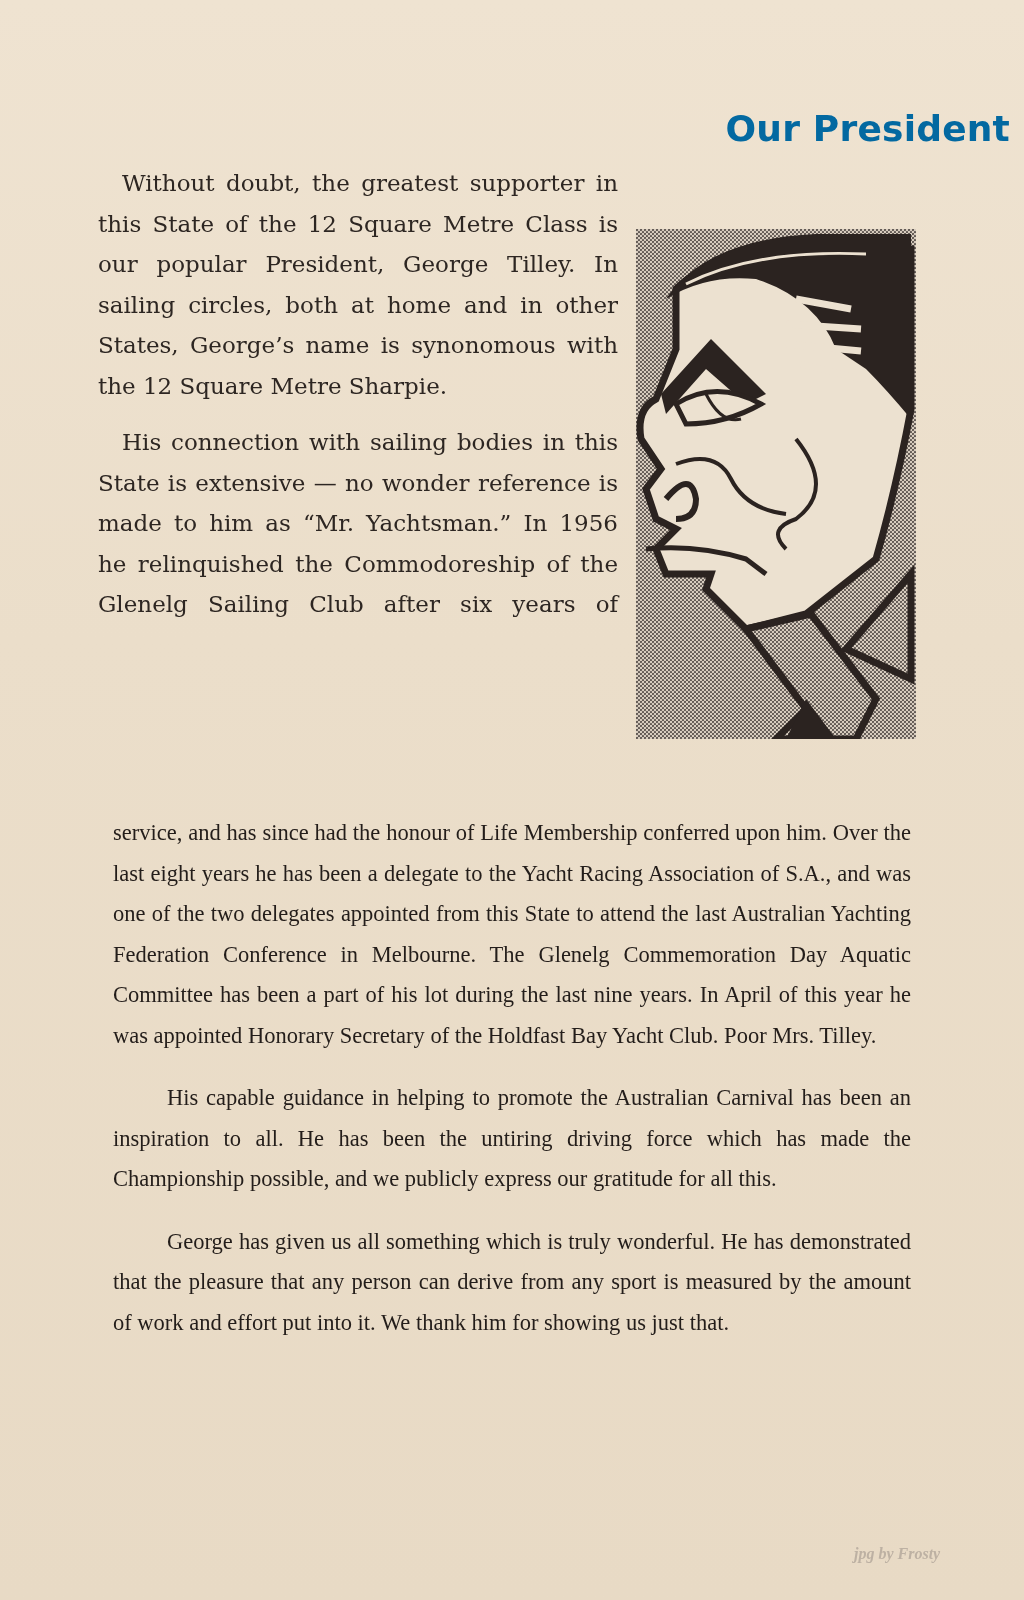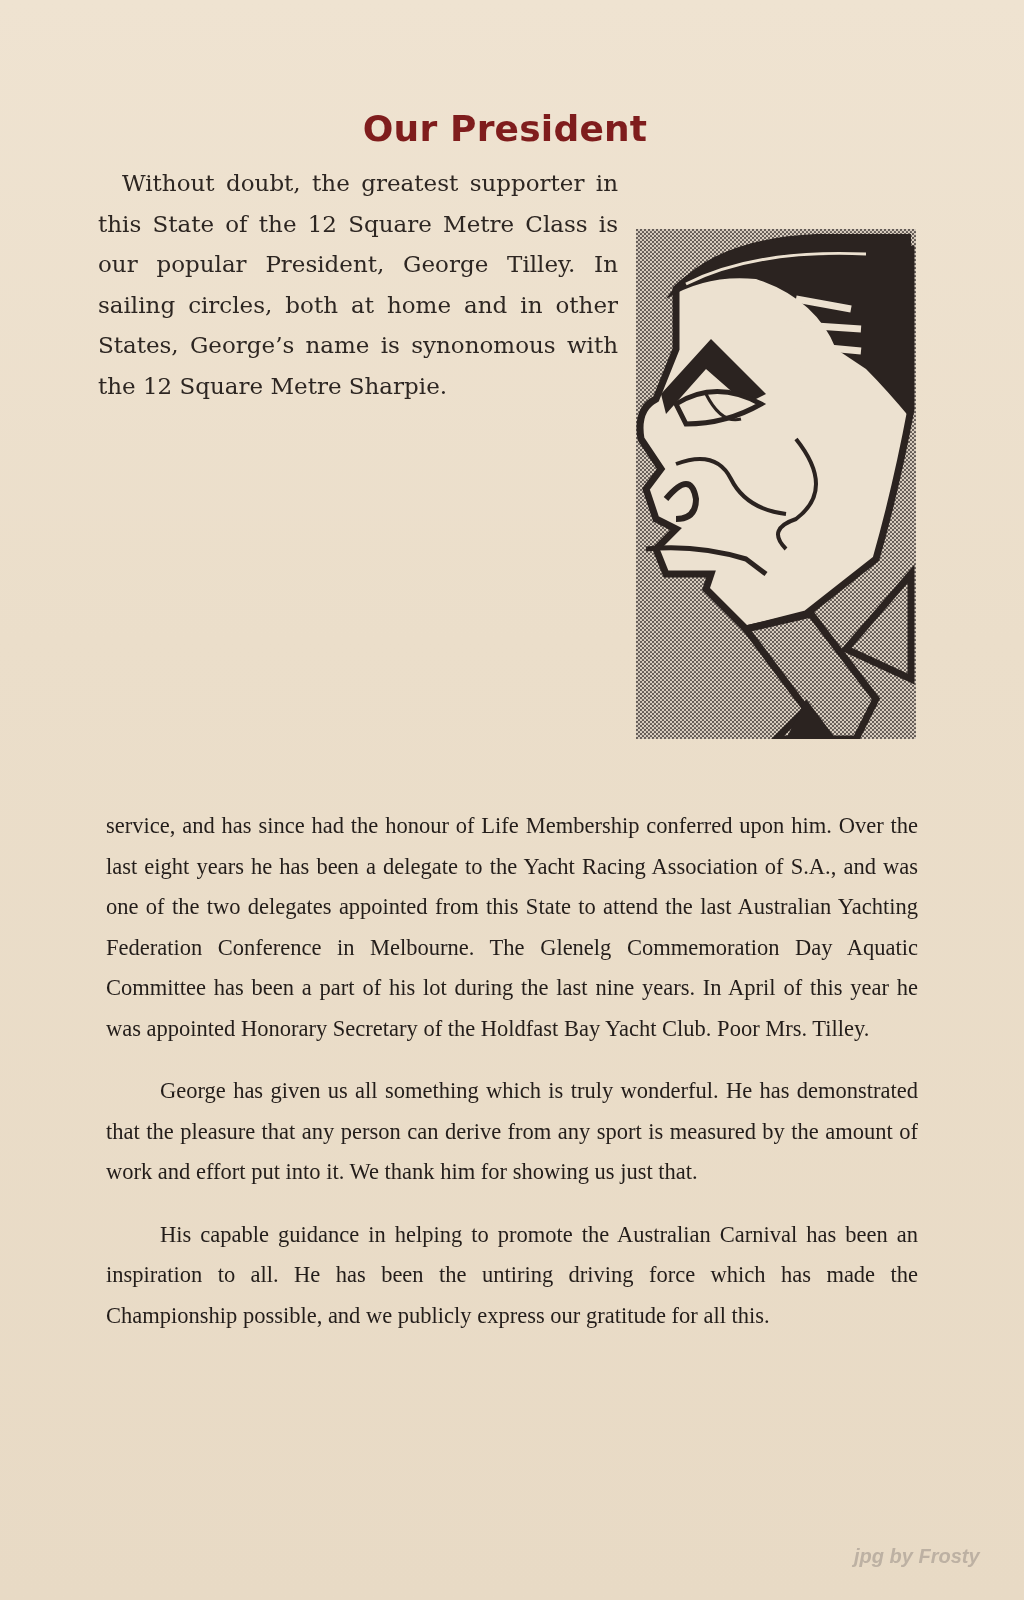--- a/index.html
+++ b/index.html
@@ -6,55 +6,56 @@
   body {
     width: 1024px; height: 1600px; overflow: hidden;
     background: #ecdfcc;
     background-image: linear-gradient(180deg, #efe3d1 0%, #ebdeca 40%, #e8dac5 100%);
     font-family: "DejaVu Serif", "Liberation Serif", serif;
     color: #2a2320;
     position: relative;
   }
   .page { position: absolute; left: 0; top: 0; width: 1024px; height: 1600px; }
   .title {
-    position: absolute; left: 0; width: 1010px; top: 84px; text-align: center;
+    position: absolute; left: 0; width: 1010px; top: 84px; text-align: right;
     font-family: "DejaVu Sans", "Liberation Sans", sans-serif;
-    font-weight: bold; font-size: 36px; color: #7f1d1d; letter-spacing: 0.2px;
+    font-weight: bold; font-size: 36px; color: #0369a1; letter-spacing: 0.2px;
   }
   .col-text {
     position: absolute; left: 98px; width: 520px;
     font-size: 23px; line-height: 40.5px; text-align: justify; color: #2d2622;
   }
   .col-text p { margin: 0; text-indent: 24px; }
   .col-text p + p { margin-top: 16px; }
   .full-text {
     position: absolute; left: 101px; width: 822px;
     font-family: "Liberation Serif", "DejaVu Serif", serif;
     font-size: 22.5px; line-height: 40.5px; text-align: justify; color: #231d1a;
   }
-  .full-text p { margin: 5px; }
+  .full-text p { margin: 12px; }
   .indent { text-indent: 54px; }
   .caricature {
     position: absolute; left: 636px; top: 229px; width: 280px; height: 510px;
   }
   .watermark {
     position: absolute; left: 854px; top: 1545px;
-    font-family: Liberation Sans, sans-serif;
-    font-style: italic; font-weight: bold; font-size: 20px; color: #bdb1a3;
+    font-family: Liberation Serif, serif;
+    font-style: italic; font-weight: bold; font-size: 16px; color: #bdb1a3;
   }
 </style>
 </head>
 <body>
 
 <div class="page">
 
   <h1 class="title">Our President</h1>
 
   <div class="col-text" style="top:163px;">
     <p>Without doubt, the greatest supporter in this State of the 12 Square Metre Class is our popular President, George Tilley. In sailing circles, both at home and in other States, George’s name is synonomous with the 12 Square Metre Sharpie.</p>
+    <p style="text-align-last: justify;">His connection with sailing bodies in this State is extensive — no wonder reference is made to him as “Mr. Yachtsman.” In 1956 he relinquished the Commodoreship of the Glenelg Sailing Club after six years of</p>
   </div>
 
   <svg class="caricature" viewBox="0 0 280 510">
     <defs>
       <pattern id="halftone" width="4" height="4" patternUnits="userSpaceOnUse">
         <rect width="4" height="4" fill="#d8cdbf"></rect>
         <circle cx="1" cy="1" r="1.1" fill="#5a524d"></circle>
         <circle cx="3" cy="3" r="1.1" fill="#5a524d"></circle>
       </pattern>
     </defs>
@@ -76,18 +77,18 @@
 
     <path d="M10 320 Q60 315 110 330 L130 345" stroke="#2b2320" stroke-width="5" fill="none"></path>
 
     <path d="M110 400 L175 385 L240 470 L220 510 L140 510 L170 480 Z" fill="url(#halftone)" stroke="#2b2320" stroke-width="7"></path>
     <path d="M210 420 L275 345 L275 450 Z" fill="url(#halftone)" stroke="#2b2320" stroke-width="7"></path>
     <path d="M150 510 L170 470 L200 510 Z" fill="#2b2320"></path>
   </svg>
 
   <div class="full-text" style="top:801px;">
     <p>service, and has since had the honour of Life Membership conferred upon him. Over the last eight years he has been a delegate to the Yacht Racing Association of S.A., and was one of the two delegates appointed from this State to attend the last Australian Yachting Federation Conference in Melbourne. The Glenelg Commemoration Day Aquatic Committee has been a part of his lot during the last nine years. In April of this year he was appointed Honorary Secretary of the Holdfast Bay Yacht Club. Poor Mrs. Tilley.</p>
+    <p class="indent" style="margin-top:22px;">His capable guidance in helping to promote the Australian Carnival has been an inspiration to all. He has been the untiring driving force which has made the Championship possible, and we publicly express our gratitude for all this.</p>
     <p class="indent" style="margin-top:22px;">George has given us all something which is truly wonderful. He has demonstrated that the pleasure that any person can derive from any sport is measured by the amount of work and effort put into it. We thank him for showing us just that.</p>
-    <p class="indent" style="margin-top:22px;">His capable guidance in helping to promote the Australian Carnival has been an inspiration to all. He has been the untiring driving force which has made the Championship possible, and we publicly express our gratitude for all this.</p>
   </div>
 
   <div class="watermark">jpg by Frosty</div>
 </div>
 
 </body></html>

